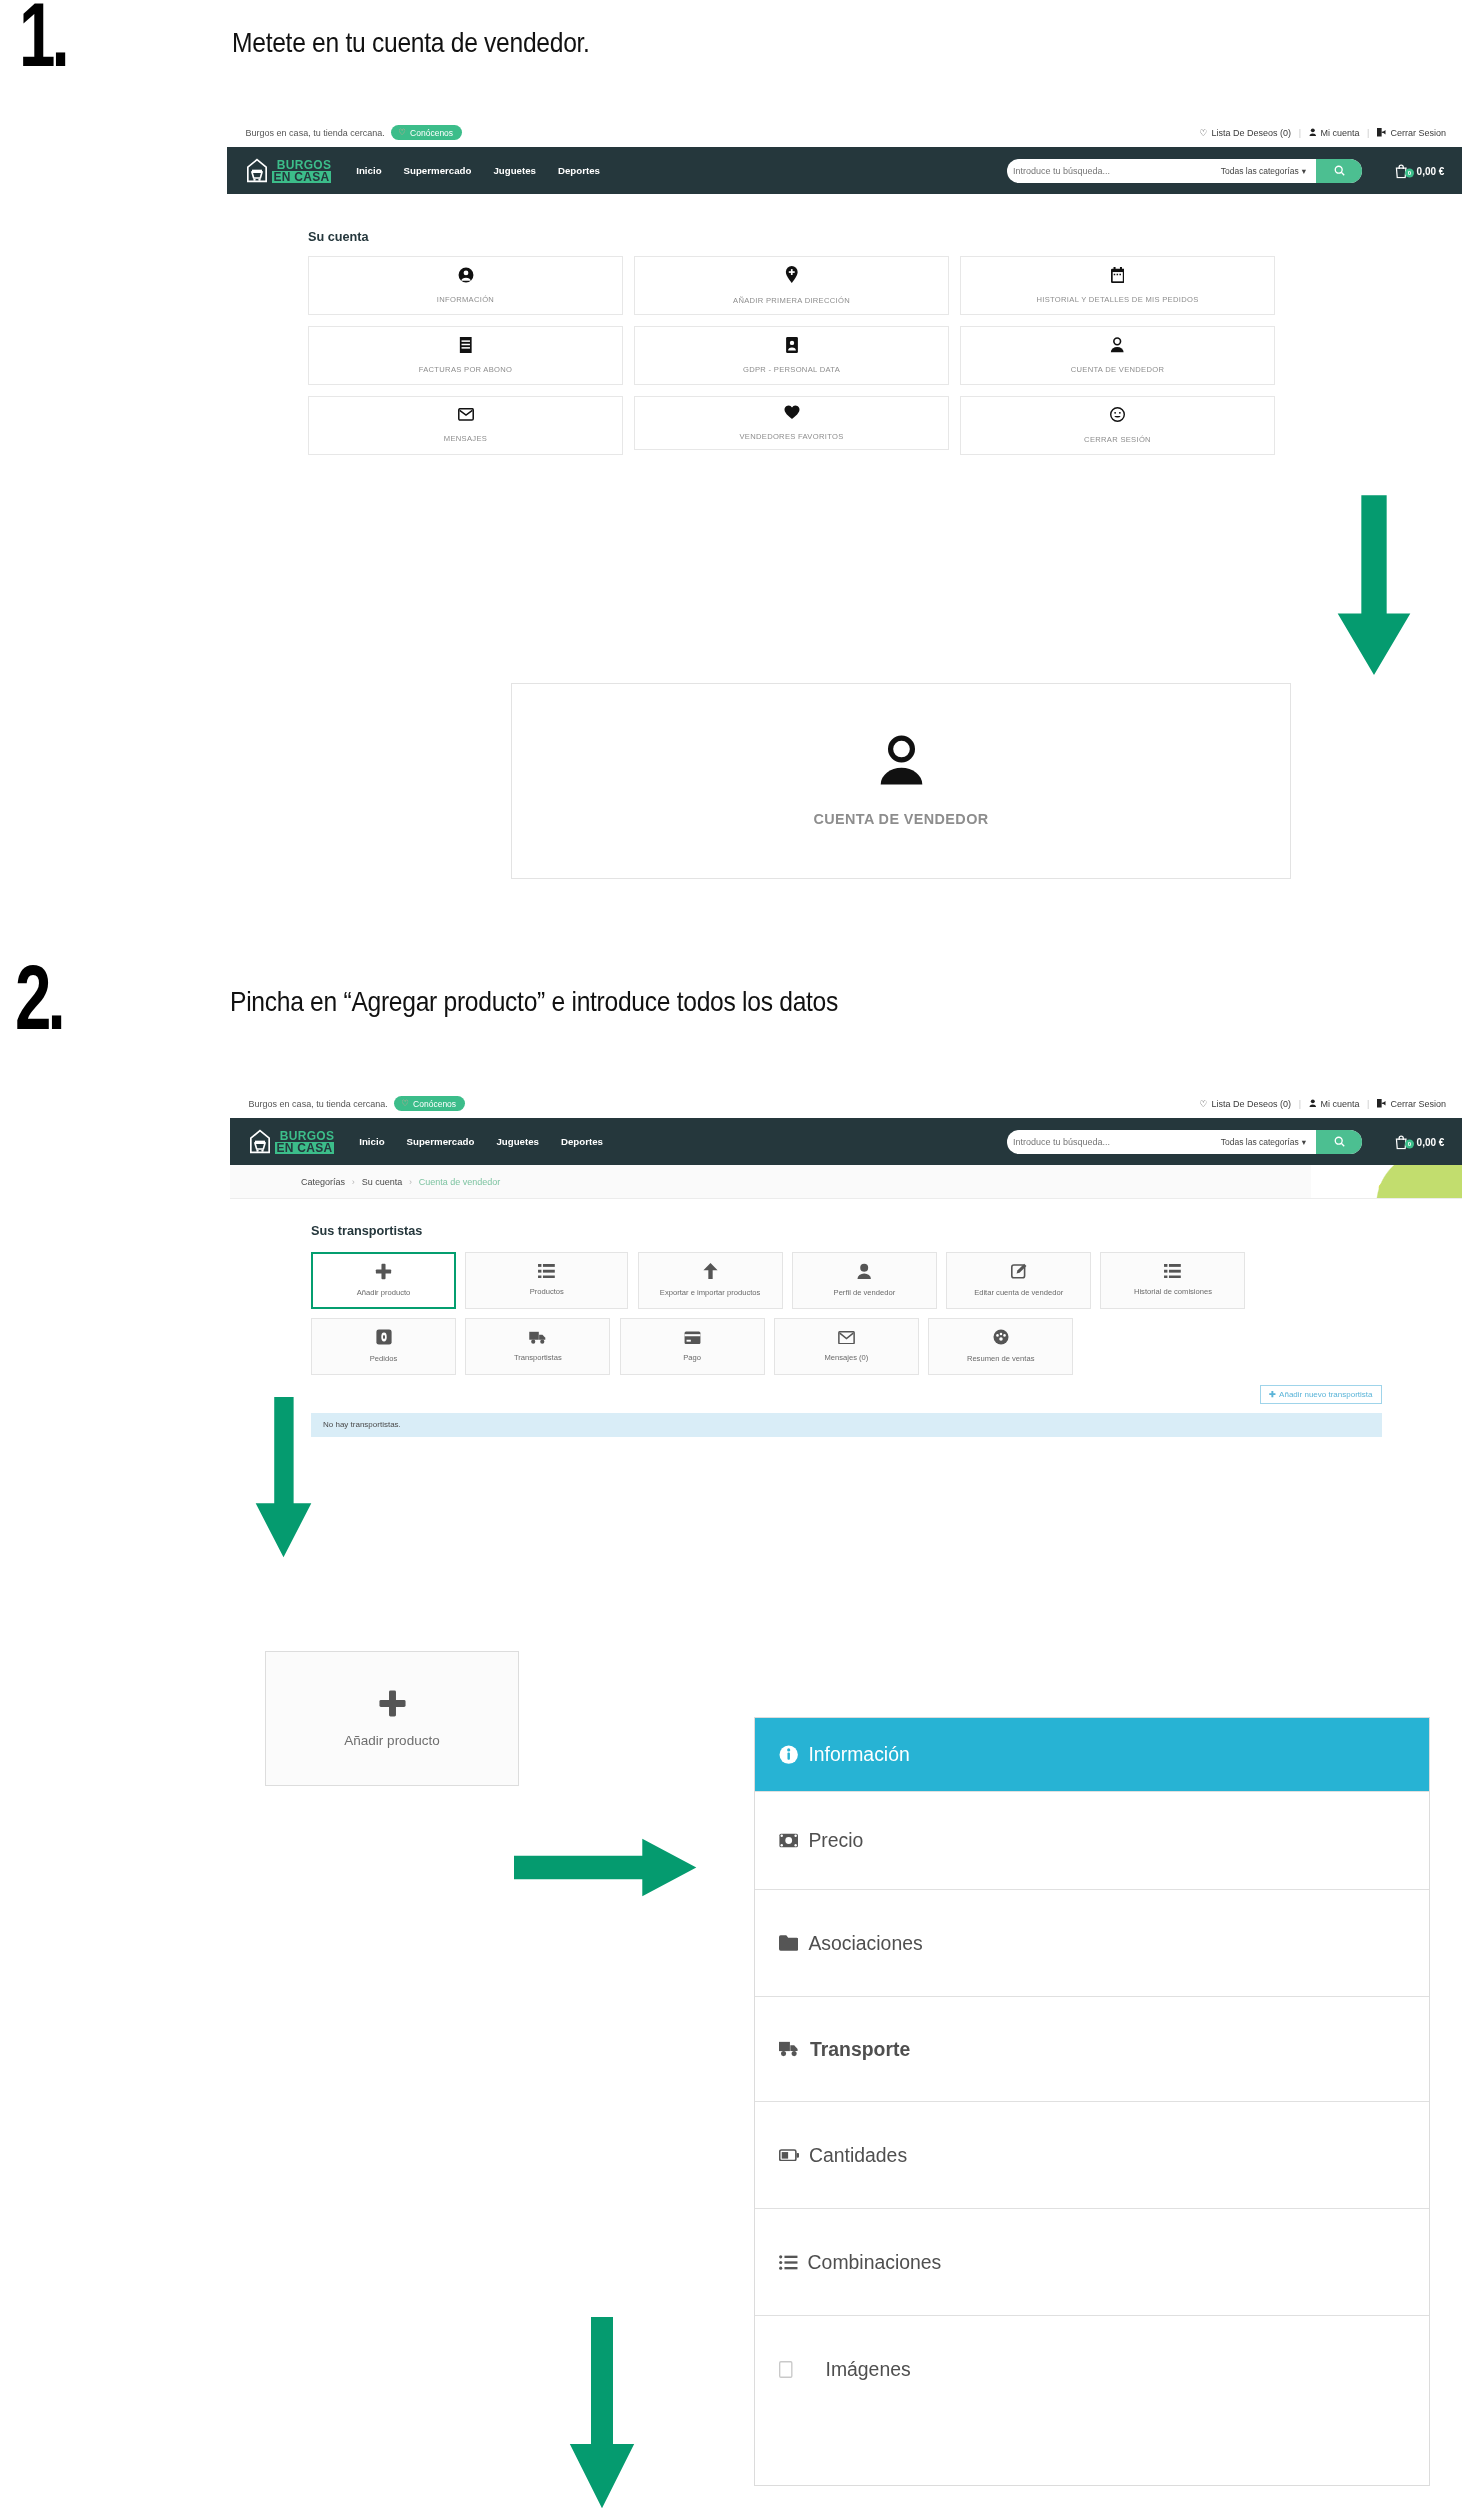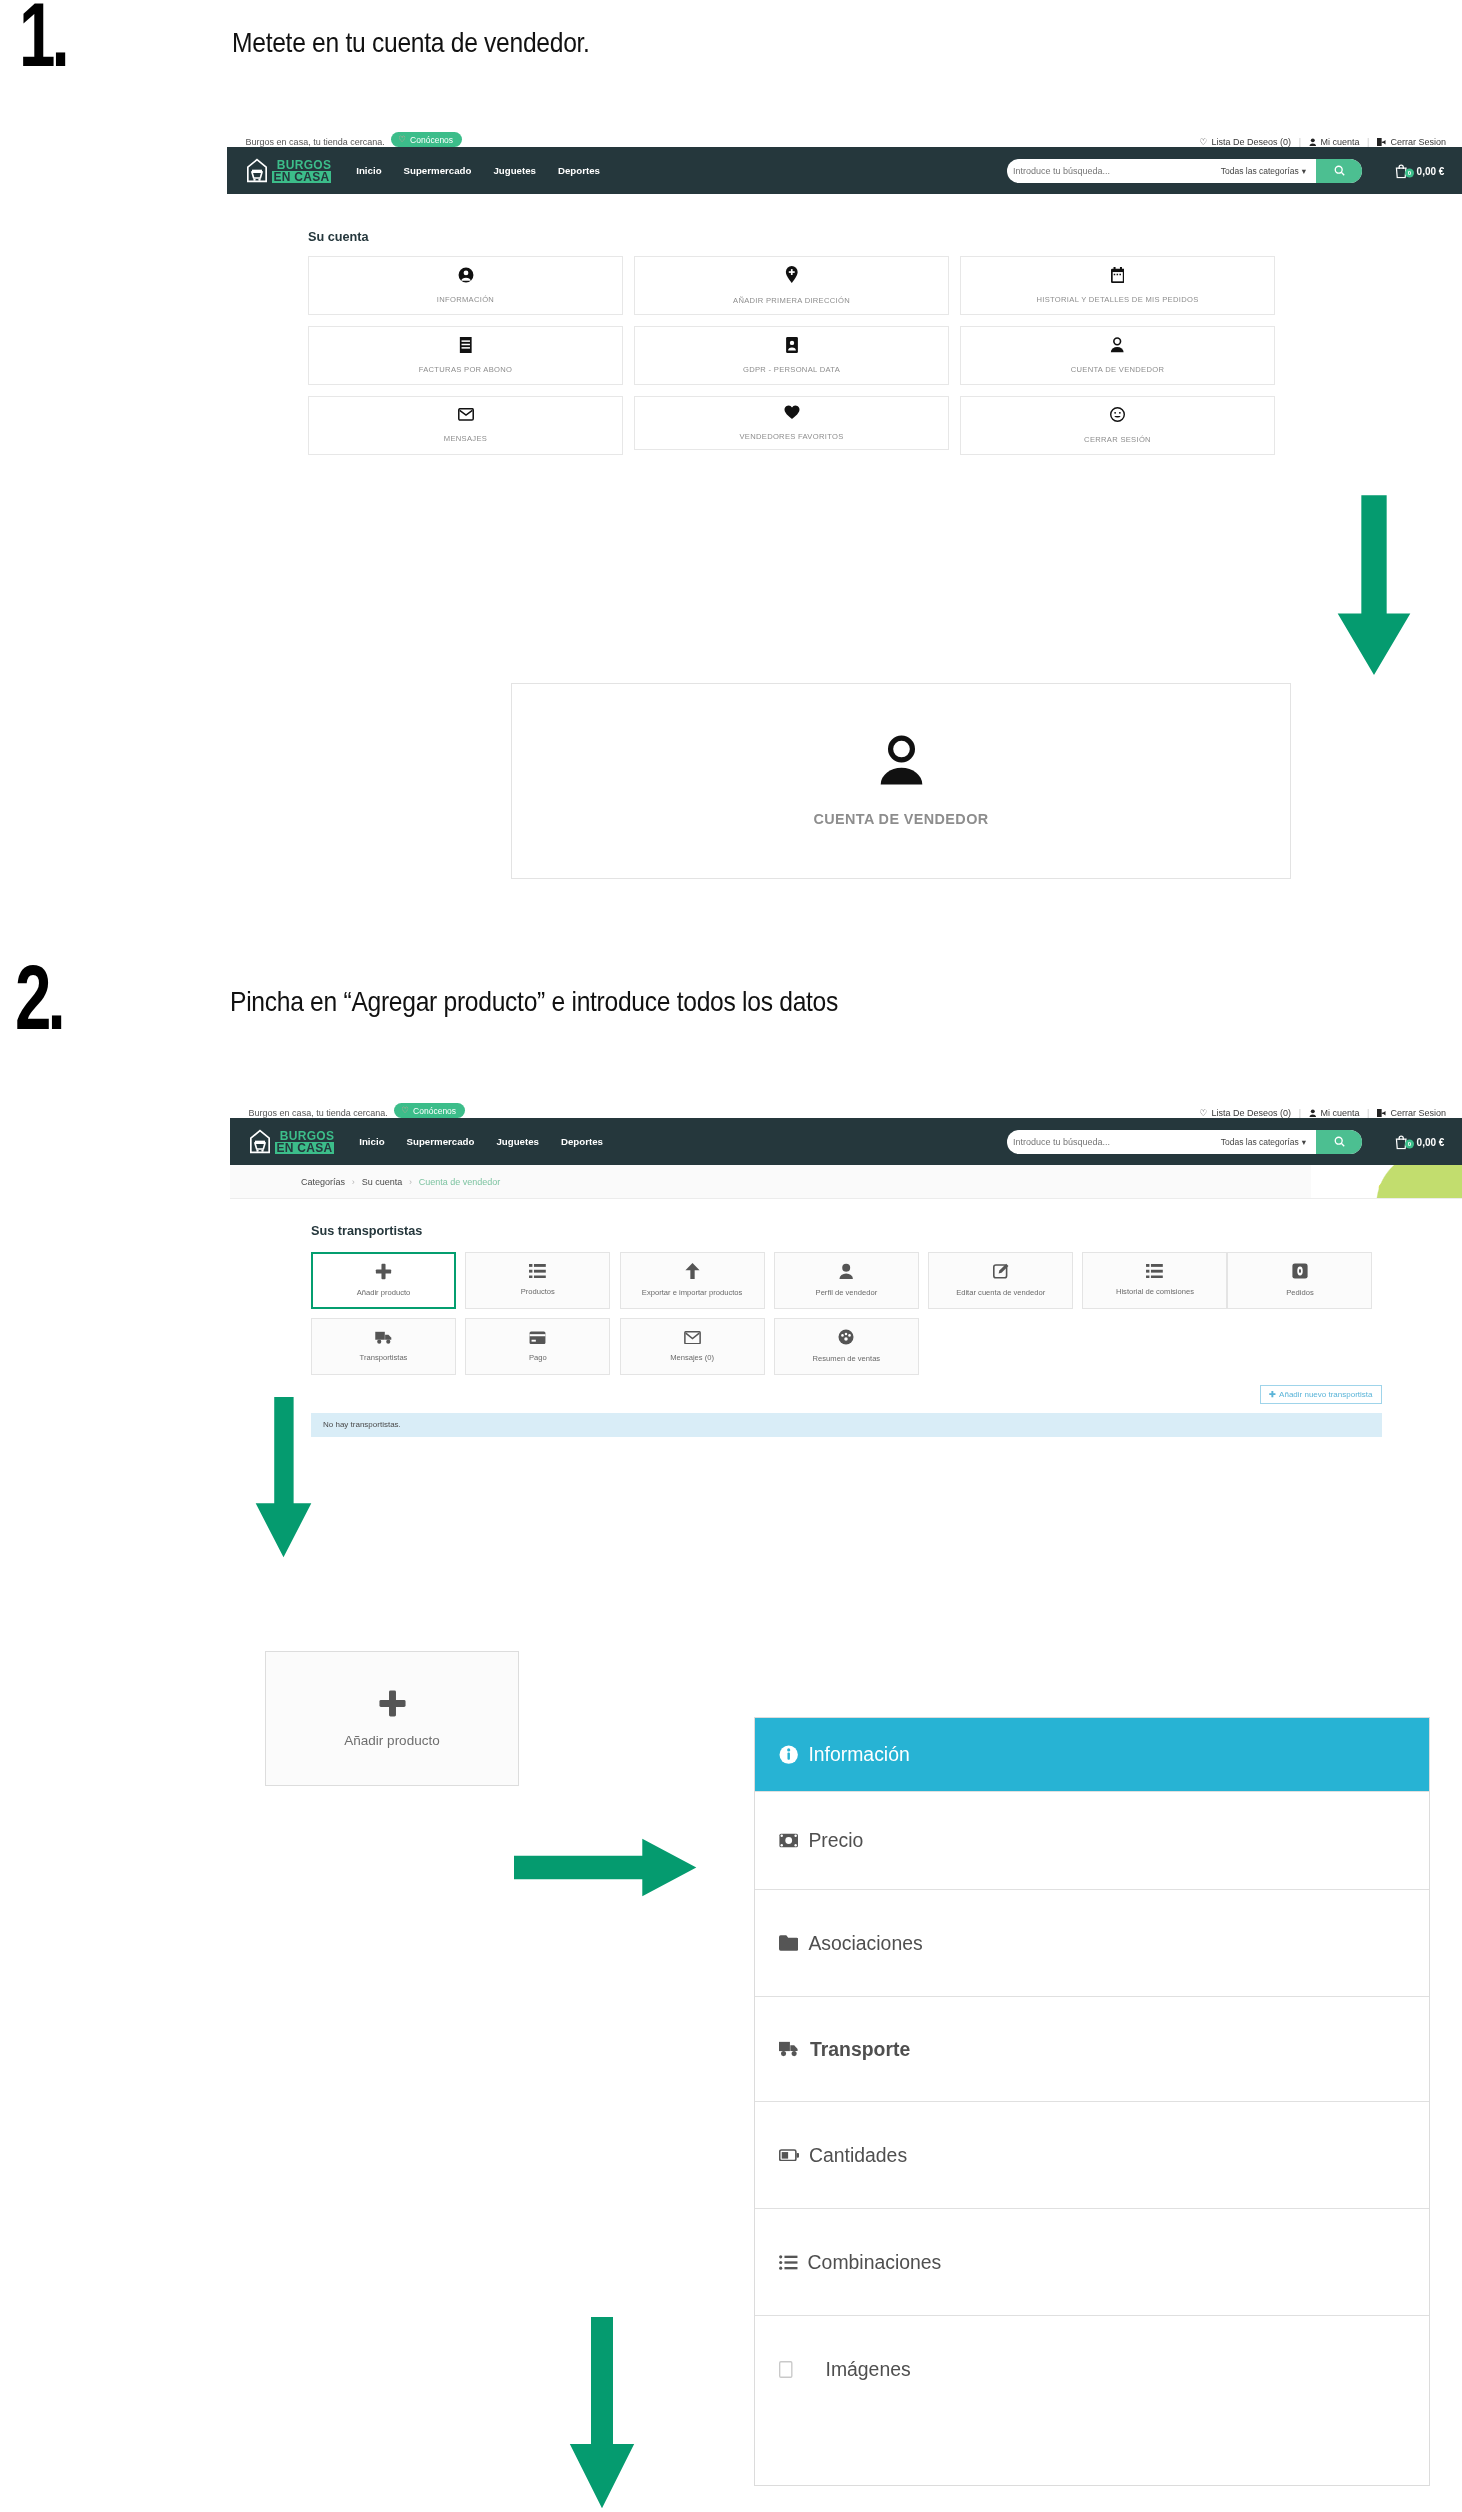--- a/index.html
+++ b/index.html
@@ -41,21 +41,21 @@
   
   .shot {
     position: absolute;
     background: #ffffff;
     overflow: hidden;
   }
   .topbar {
     height: 29px;
     background: #ffffff;
     display: flex;
-    align-items: flex-end;
+    align-items: center;
     padding: 0 17px 0 18.6px;
     font-size: 9px;
     color: #4a4a4a;
   }
   .topbar .tagline { color: #555; font-size: 9px; }
   .conocenos {
     margin-left: 6.8px;
     background: #3cbd8a;
     color: #ffffff;
     border-radius: 9.3px;
@@ -601,21 +601,21 @@
         <div class="stile hl" style="width:145px;height:57px;margin:0 9.3px 9.3px 0;">
           <span class="si">
             <svg width="17" height="17" viewBox="0 0 20 20">
                 <rect x="7.6" y="1" width="4.8" height="18" rx="1" fill="#555"></rect>
                 <rect x="1" y="7.6" width="18" height="4.8" rx="1" fill="#555"></rect>
               </svg>
           </span>
           <span class="sl">Añadir producto</span>
         </div>
 
-        <div class="stile" style="width:145px;height:57px;margin:0 9.3px 9.3px 0;">
+        <div class="stile" style="width:163px;height:57px;margin:0 9.3px 9.3px 0;">
           <span class="si">
             <svg width="17" height="14.4" viewBox="0 0 20 17">
                 <rect x="0" y="0" width="4" height="3.4" fill="#555"></rect>
                 <rect x="5.8" y="0" width="14" height="3.4" fill="#555"></rect>
                 <rect x="0" y="6.8" width="4" height="3.4" fill="#555"></rect>
                 <rect x="5.8" y="6.8" width="14" height="3.4" fill="#555"></rect>
                 <rect x="0" y="13.6" width="4" height="3.4" fill="#555"></rect>
                 <rect x="5.8" y="13.6" width="14" height="3.4" fill="#555"></rect>
               </svg>
           </span>

